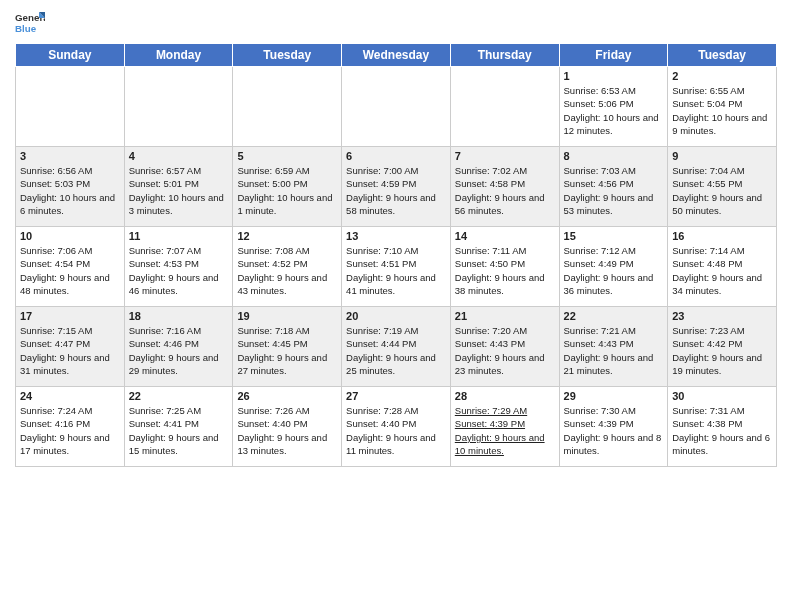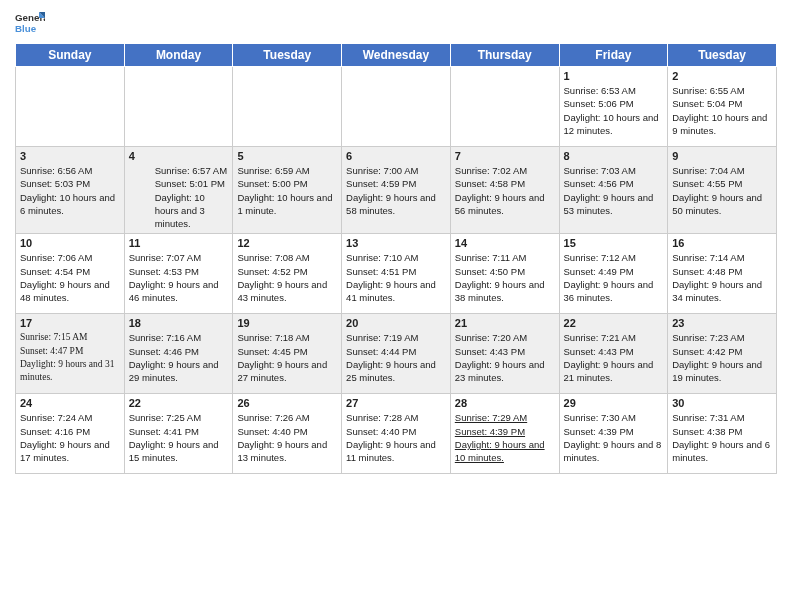--- a/index.html
+++ b/index.html
@@ -128,21 +128,21 @@
         </tr>
         <tr class="row-even">
           <td>
             <span class="day-number">3</span>
             <div class="day-info" style="white-space: pre-line;">Sunrise: 6:56 AM
 Sunset: 5:03 PM
 Daylight: 10 hours and 6 minutes.</div>
           </td>
           <td>
             <span class="day-number">4</span>
-            <div class="day-info" style="white-space: pre-line; margin-left: 26px;">Sunrise: 6:57 AM
+            <div class="day-info" style="white-space: pre-line;">Sunrise: 6:57 AM
 Sunset: 5:01 PM
 Daylight: 10 hours and 3 minutes.</div>
           </td>
           <td>
             <span class="day-number">5</span>
             <div class="day-info" style="white-space: pre-line;">Sunrise: 6:59 AM
 Sunset: 5:00 PM
 Daylight: 10 hours and 1 minute.</div>
           </td>
           <td>
@@ -210,21 +210,21 @@
           <td>
             <span class="day-number">16</span>
             <div class="day-info" style="white-space: pre-line;">Sunrise: 7:14 AM
 Sunset: 4:48 PM
 Daylight: 9 hours and 34 minutes.</div>
           </td>
         </tr>
         <tr class="row-even">
           <td>
             <span class="day-number">17</span>
-            <div class="day-info" style="white-space: pre-line; font-family: Liberation Serif, serif;">Sunrise: 7:15 AM
+            <div class="day-info" style="white-space: pre-line;">Sunrise: 7:15 AM
 Sunset: 4:47 PM
 Daylight: 9 hours and 31 minutes.</div>
           </td>
           <td>
             <span class="day-number">18</span>
             <div class="day-info" style="white-space: pre-line;">Sunrise: 7:16 AM
 Sunset: 4:46 PM
 Daylight: 9 hours and 29 minutes.</div>
           </td>
           <td>

